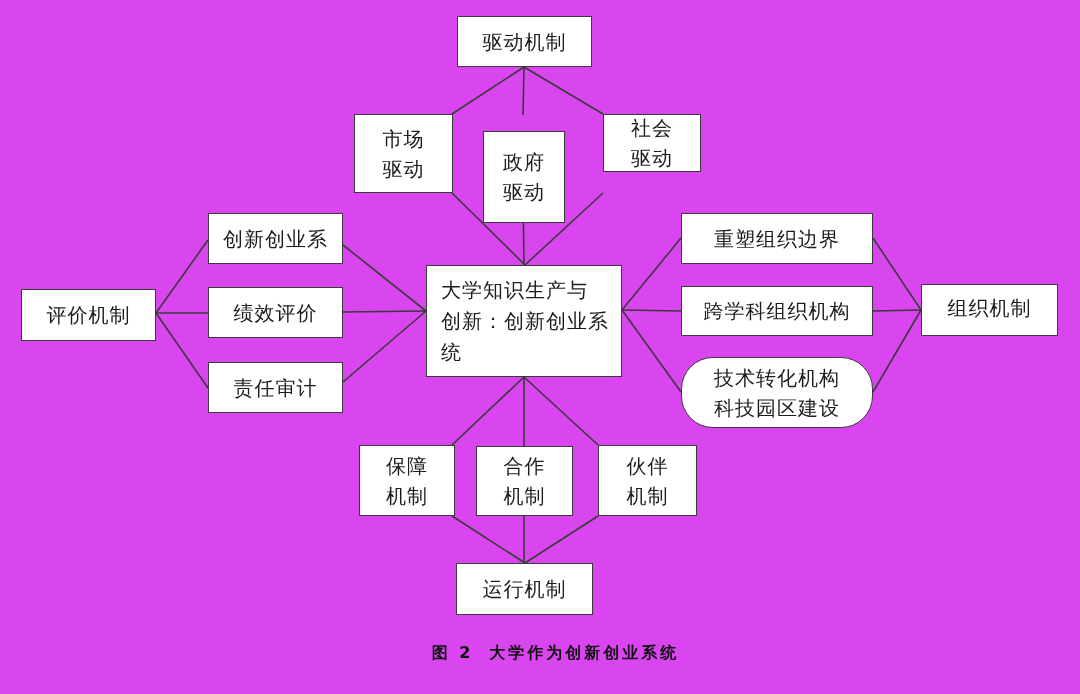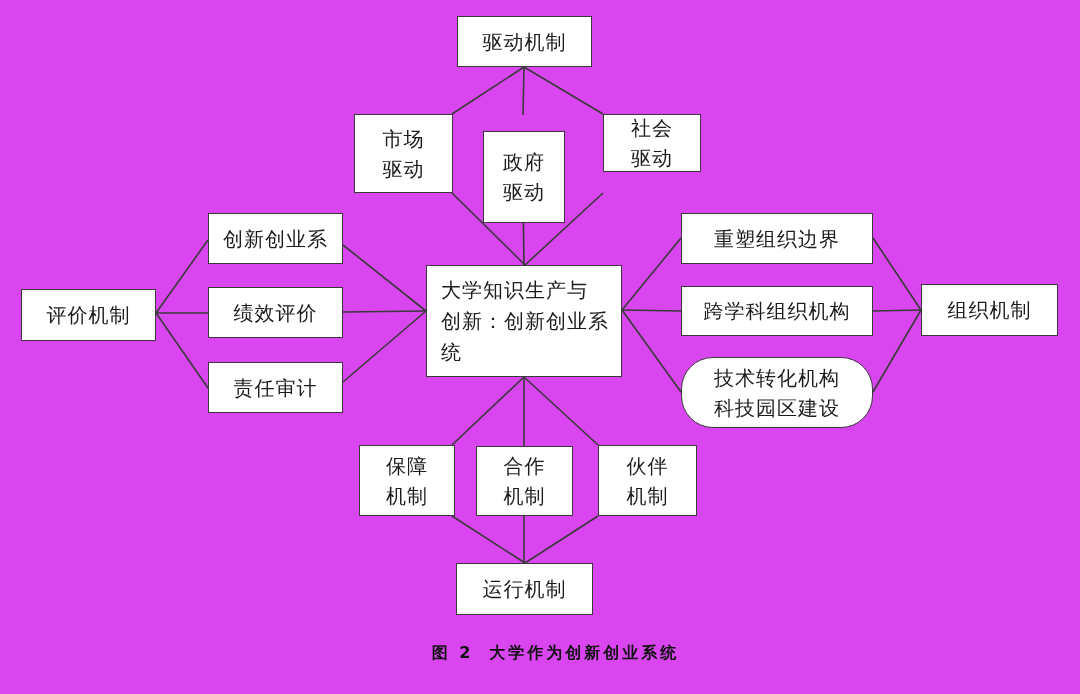--- a/index.html
+++ b/index.html
@@ -128,21 +128,21 @@
 
   <div class="node" style="left: 208px; top: 362px; width: 135px; height: 51px; border-color: rgb(58, 58, 58); color: rgb(28, 28, 28);">责任审计</div>
 
   <div class="node" style="left: 681px; top: 213px; width: 192px; height: 51px; border-color: rgb(58, 58, 58); color: rgb(28, 28, 28);">重塑组织边界</div>
 
   <div class="node" style="left: 681px; top: 286px; width: 192px; height: 50px; border-color: rgb(58, 58, 58); color: rgb(28, 28, 28);">跨学科组织机构</div>
 
   <div class="node" style="left: 681px; top: 357px; width: 192px; height: 71px; border-color: rgb(58, 58, 58); color: rgb(28, 28, 28); border-radius: 32px;">技术转化机构
 科技园区建设</div>
 
-  <div class="node" style="left: 921px; top: 284px; width: 137px; height: 52px; border-color: rgb(58, 58, 58); color: rgb(28, 28, 28);">组织机制</div>
+  <div class="node" style="left: 921px; top: 284px; width: 137px; height: 52px; border-color: rgb(58, 58, 58); color: rgb(28, 28, 28); font-family: Liberation Mono, monospace;">组织机制</div>
 
   <div class="node" style="left: 344px; top: 445px; width: 96px; height: 71px; border-color: rgb(58, 58, 58); color: rgb(28, 28, 28); margin-left: 15px;">保障
 机制</div>
 
   <div class="node" style="left: 476px; top: 446px; width: 97px; height: 70px; border-color: rgb(58, 58, 58); color: rgb(28, 28, 28);">合作
 机制</div>
 
   <div class="node" style="left: 598px; top: 445px; width: 99px; height: 71px; border-color: rgb(58, 58, 58); color: rgb(28, 28, 28);">伙伴
 机制</div>
 

